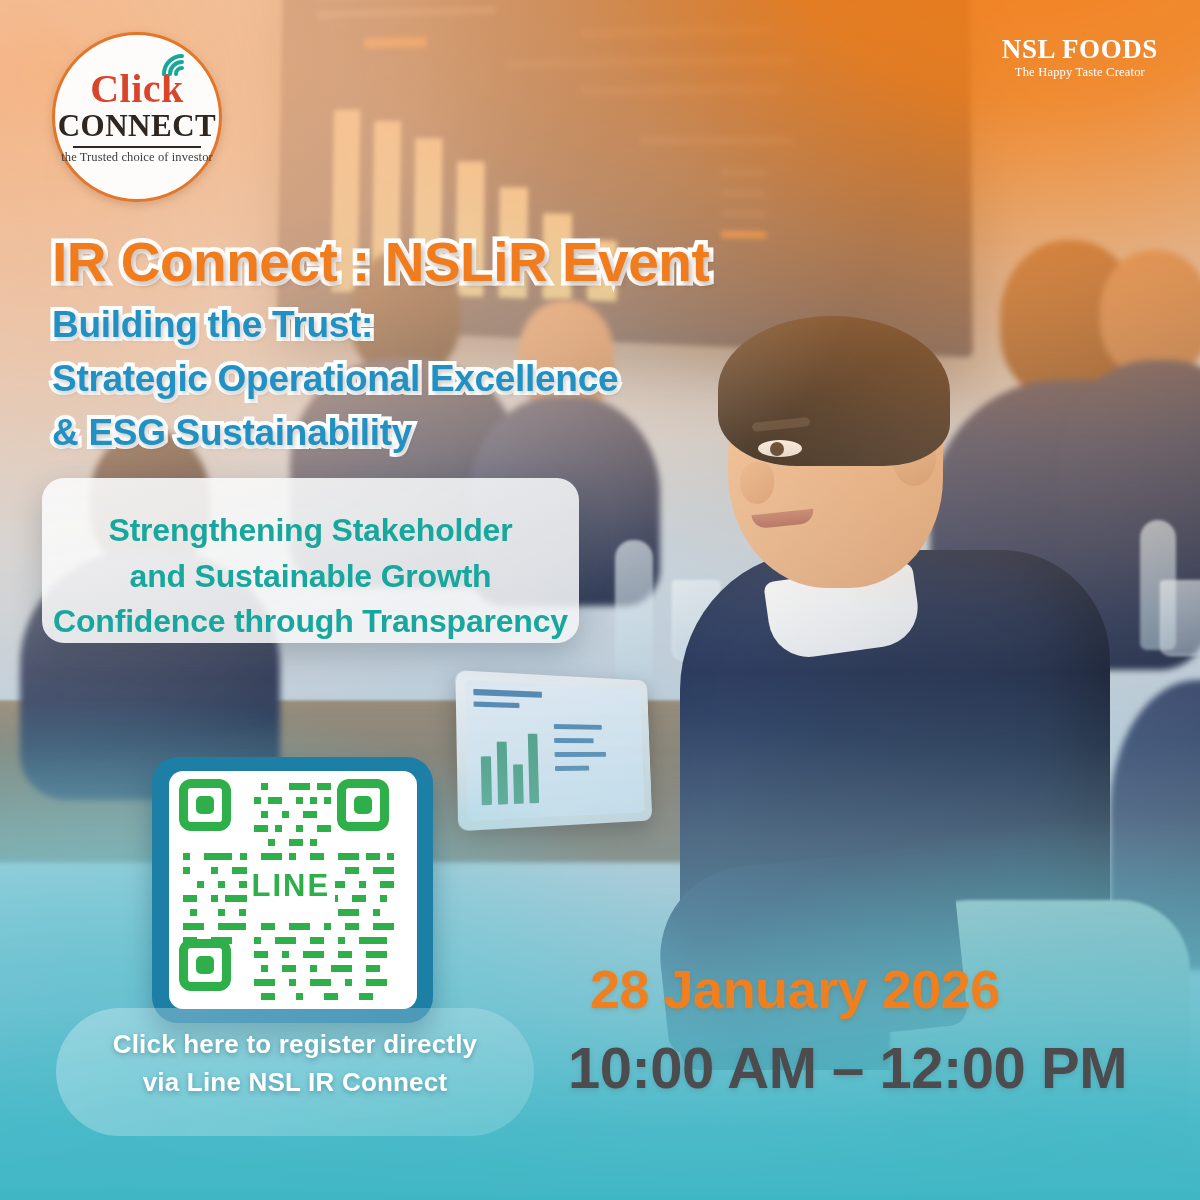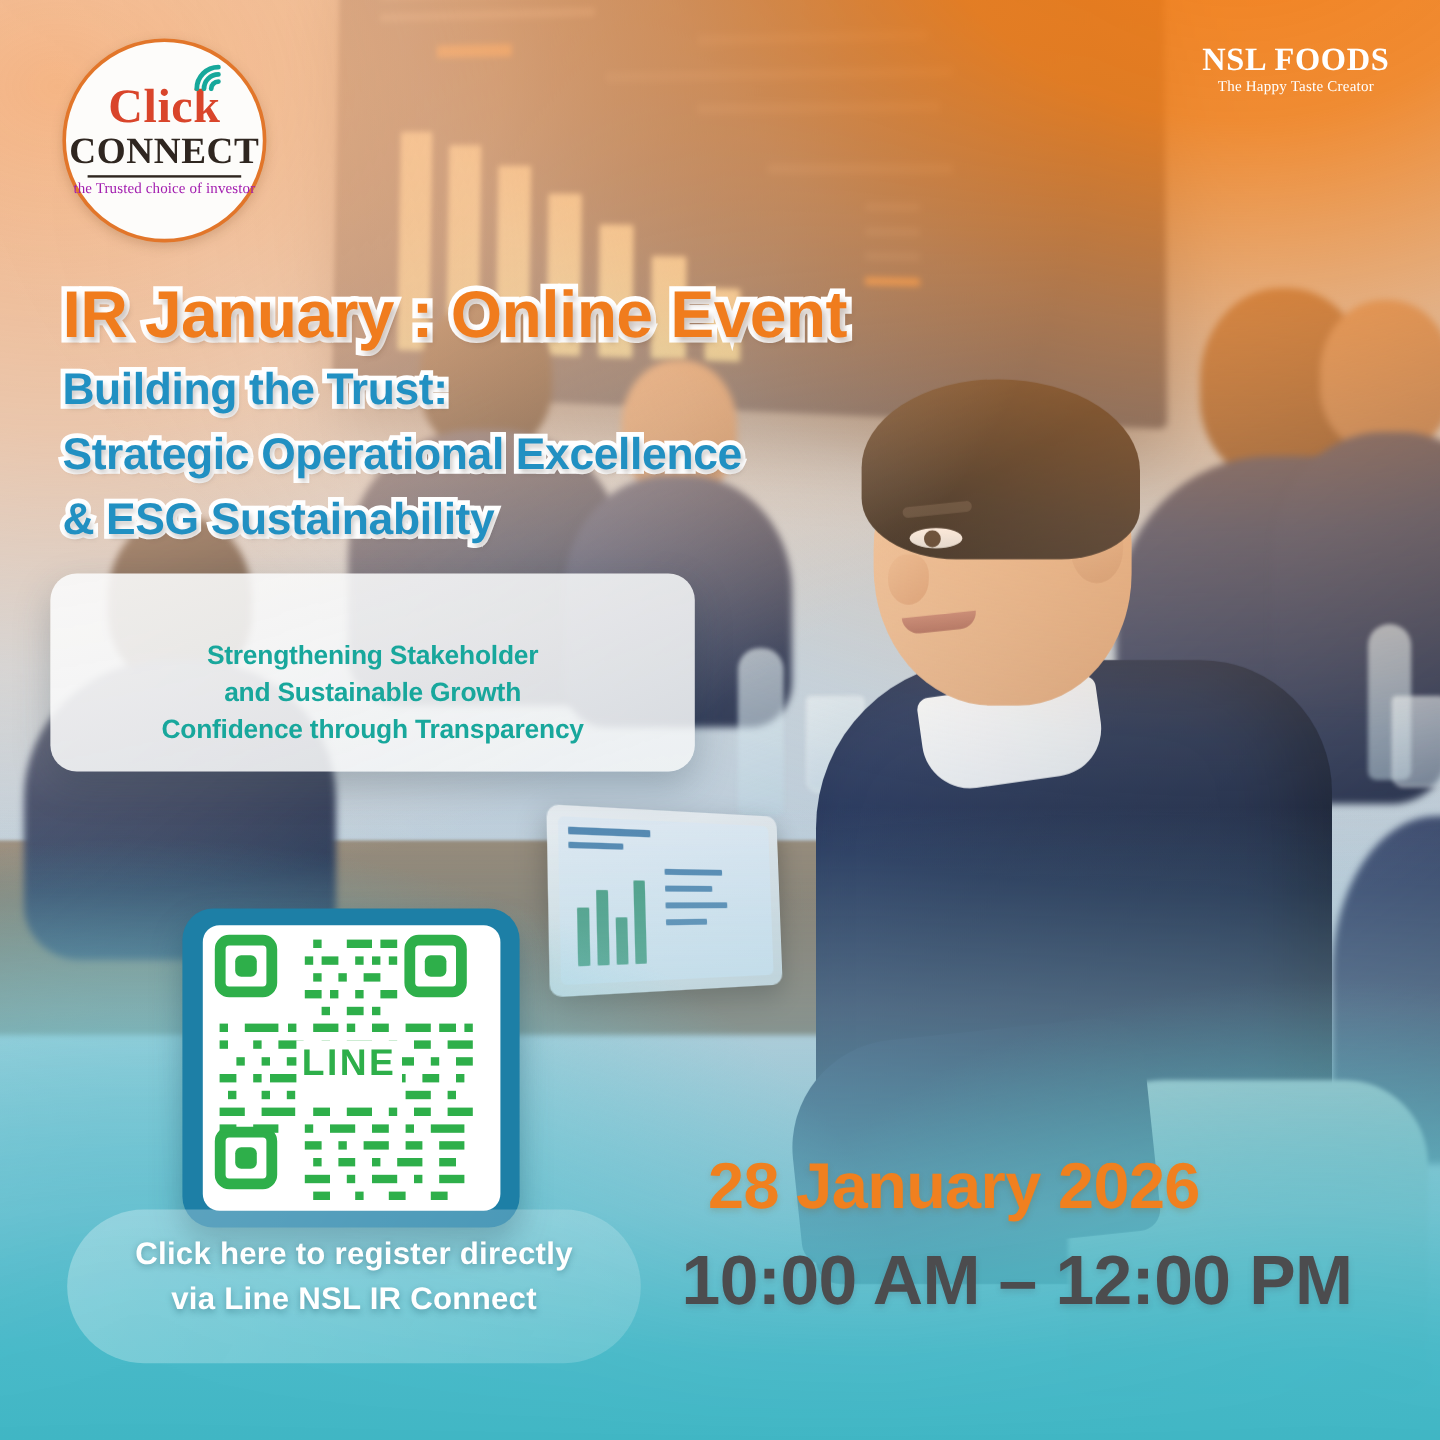--- a/index.html
+++ b/index.html
@@ -137,21 +137,21 @@
     font-family:"Liberation Serif", serif;font-weight:bold;font-size:40px;
     color:#d9452b;letter-spacing:.5px;line-height:1;position:relative;
   }
   .wifi{position:absolute;left:70px;top:-17px;width:34px;height:24px;}
   .logo-connect{
     font-family:"Liberation Serif", serif;font-weight:bold;font-size:31px;
     color:#2f2620;letter-spacing:.5px;line-height:1.05;margin-top:1px;
   }
   .logo-rule{width:128px;height:2px;background:#2f2620;margin:3px 0 2px;}
   .logo-tag{
-    font-family:"Liberation Serif", serif;font-size:12.5px;color:#a21caf;letter-spacing:.1px;
+    font-family:"Liberation Serif", serif;font-size:12.5px;color:#404040;letter-spacing:.1px;
   }
 
   
   .foods{position:absolute;right:42px;top:36px;text-align:center;color:#fff;}
   .foods-main{font-family:"Liberation Serif", serif;font-weight:bold;font-size:27px;letter-spacing:.6px;line-height:1;}
   .foods-sub{font-family:"Liberation Serif", serif;font-size:12.5px;letter-spacing:.2px;margin-top:2px;}
 
   
   .headline{
     position:absolute;left:52px;top:230px;
@@ -171,21 +171,21 @@
 
   
   .panel{
     position:absolute;left:42px;top:478px;width:537px;height:165px;
     background:linear-gradient(145deg,rgba(250,250,250,.90),rgba(243,245,246,.86));
     border-radius:22px;
     box-shadow:0 12px 30px rgba(40,60,70,.25);
     display:flex;align-items:center;justify-content:center;
   }
   .panel-txt{
-    text-align:center;color:#18a79c;font-size:22px;font-weight:bold;line-height:1.42;
+    text-align:center;color:#18a79c;font-size:32px;font-weight:bold;line-height:1.42;
     letter-spacing:-.2px;
     margin-top:32px;
   }
 
   
   .qr-frame{
     position:absolute;left:152px;top:757px;width:281px;height:266px;
     background:#1d7fa6;border-radius:26px;
     box-shadow:0 14px 26px rgba(20,70,90,.38);
     display:flex;align-items:center;justify-content:center;
@@ -331,21 +331,21 @@
     <div class="logo-connect">CONNECT</div>
     <div class="logo-rule"></div>
     <div class="logo-tag">the Trusted choice of investor</div>
   </div>
 
   <div class="foods">
     <div class="foods-main">NSL FOODS</div>
     <div class="foods-sub">The Happy Taste Creator</div>
   </div>
 
-  <div class="headline">IR January : Online Event</div>
+  <div class="headline">IR Connect : NSLiR Event</div>
   <div class="subhead sub2">Strategic Operational Excellence</div>
   <div class="subhead sub1">Building the Trust:</div>
   <div class="subhead sub3">&amp; ESG Sustainability</div>
 
   <div class="panel">
     <div class="panel-txt">
       <div>Strengthening Stakeholder</div>
       <div>and Sustainable Growth</div>
       <div>Confidence through Transparency</div>
     </div>

